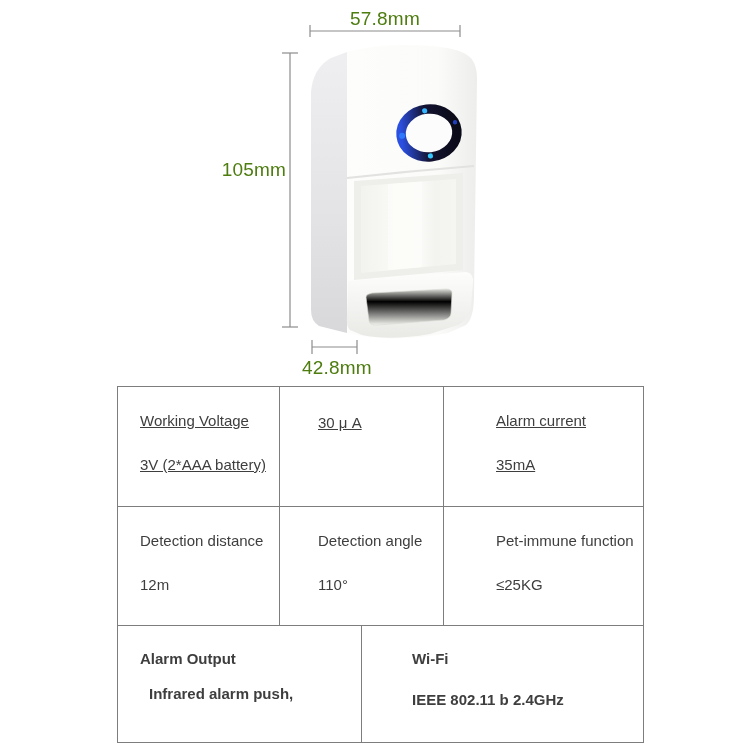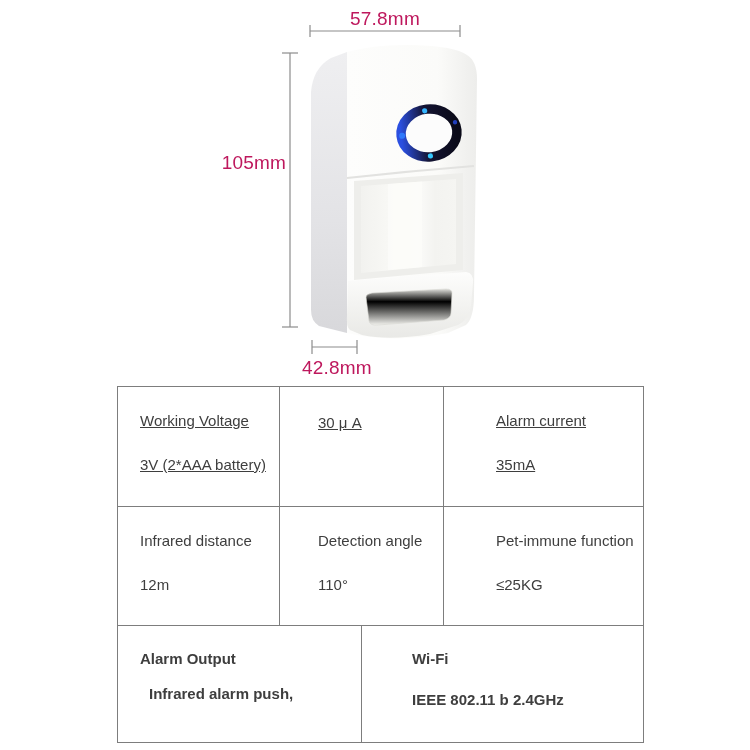--- a/index.html
+++ b/index.html
@@ -10,26 +10,26 @@
     background: #ffffff;
     font-family: "Liberation Sans", sans-serif;
     overflow: hidden;
   }
   .illustration {
     position: absolute;
     left: 0; top: 0;
   }
   .dim-label {
     position: absolute;
-    color: #be185d;
+    color: #4d7c0f;
     font-size: 19px;
     letter-spacing: 0.2px;
   }
   .dim-label.width   { left: 325px; top: 8px;   width: 120px; text-align: center; }
-  .dim-label.height  { left: 196px; top: 152px; width: 90px;  text-align: right; }
+  .dim-label.height  { left: 196px; top: 159px; width: 90px;  text-align: right; }
   .dim-label.bottomw { left: 302px; top: 357px; width: 90px;  text-align: left; }
 
   .spec-table {
     position: absolute;
     left: 117px; top: 386px;
     width: 527px; height: 357px;
     box-sizing: border-box;
     border: 1px solid #7d7d7d;
     color: #3e3e3e;
     font-size: 15px;
@@ -156,21 +156,21 @@
         <div class="cell-value">30 μ A</div>
       </div>
       <div class="tcell w3 p3 last">
         <div class="cell-label">Alarm current</div>
         <div class="cell-value">35mA</div>
       </div>
     </div>
 
     <div class="trow r2">
       <div class="tcell w1 p1">
-        <div class="cell-label">Infrared distance</div>
+        <div class="cell-label">Detection distance</div>
         <div class="cell-value">12m</div>
       </div>
       <div class="tcell w2 p2">
         <div class="cell-label">Detection angle</div>
         <div class="cell-value">110°</div>
       </div>
       <div class="tcell w3 p3 last">
         <div class="cell-label">Pet-immune function</div>
         <div class="cell-value">≤25KG</div>
       </div>

